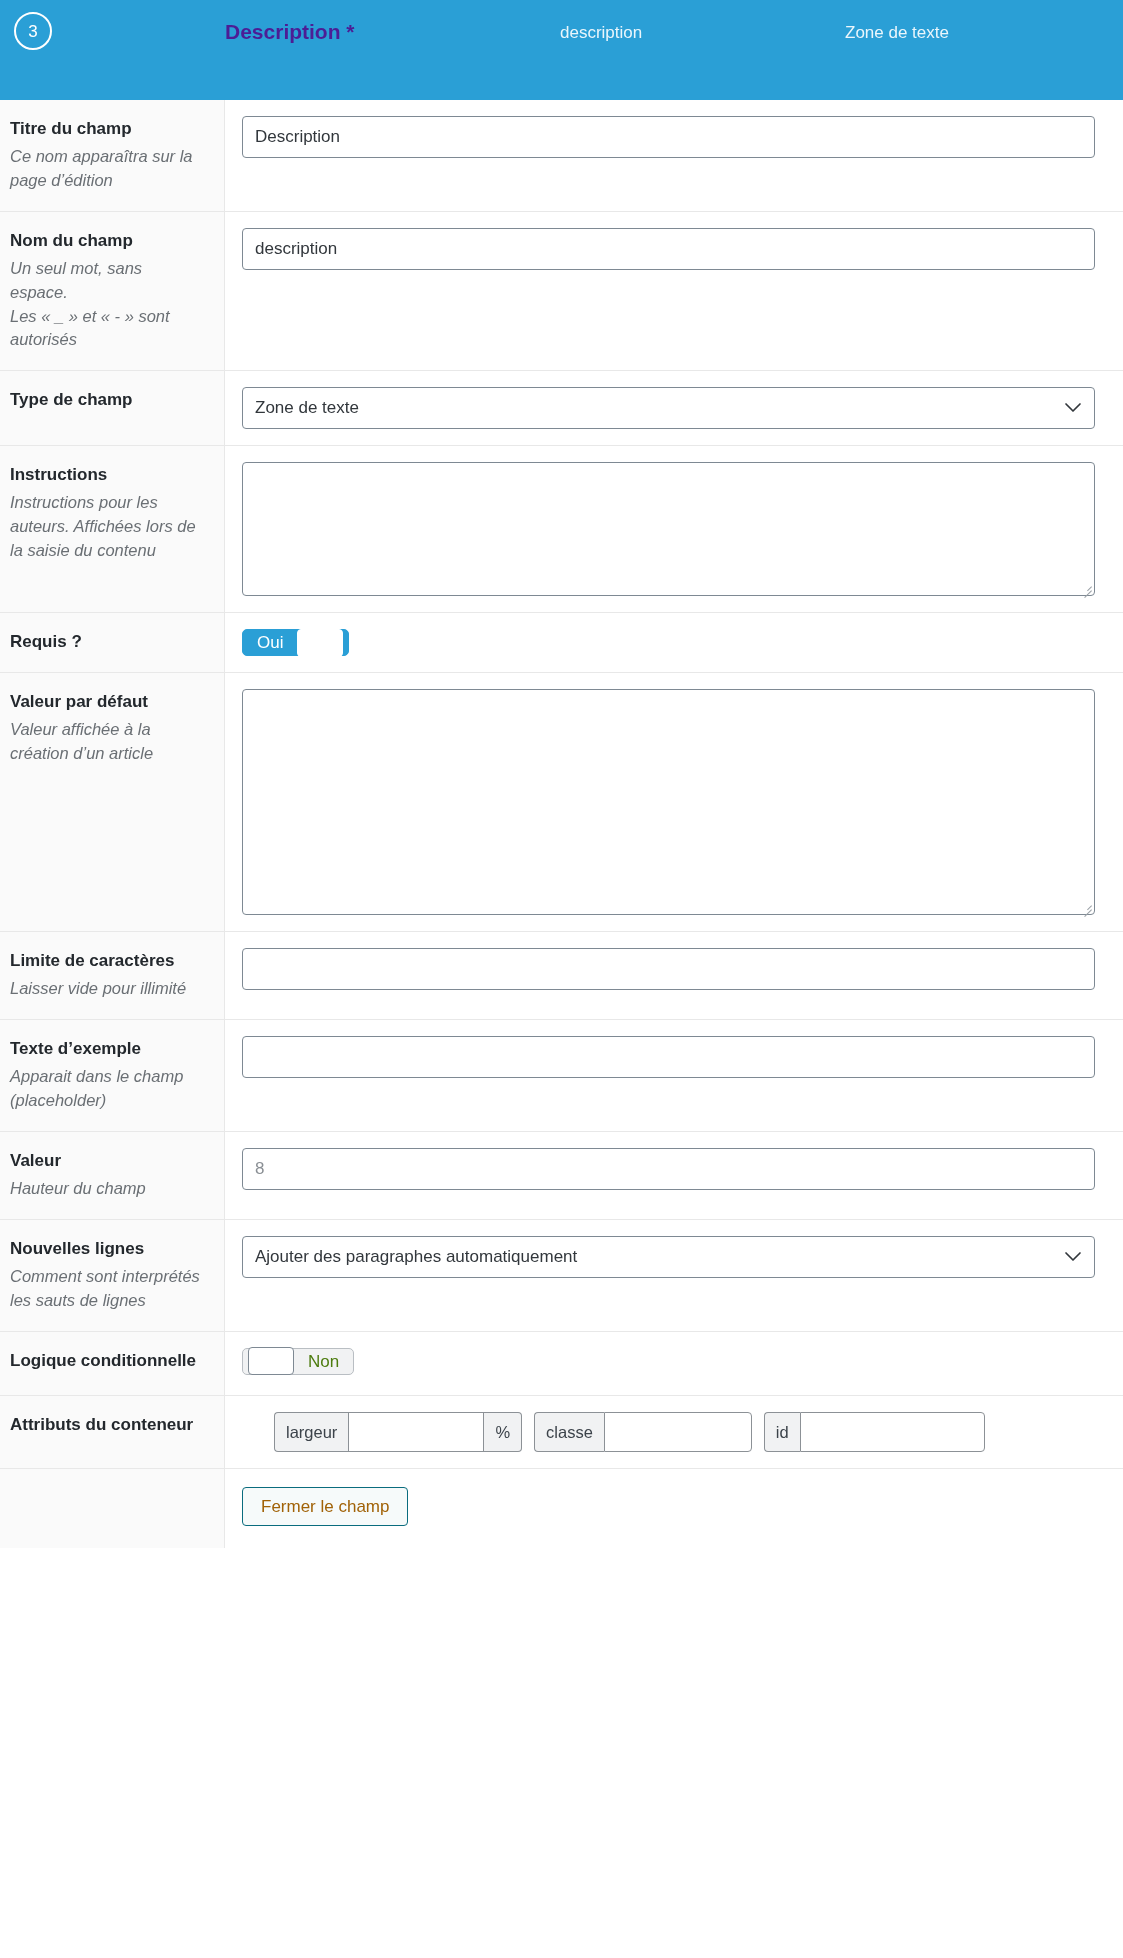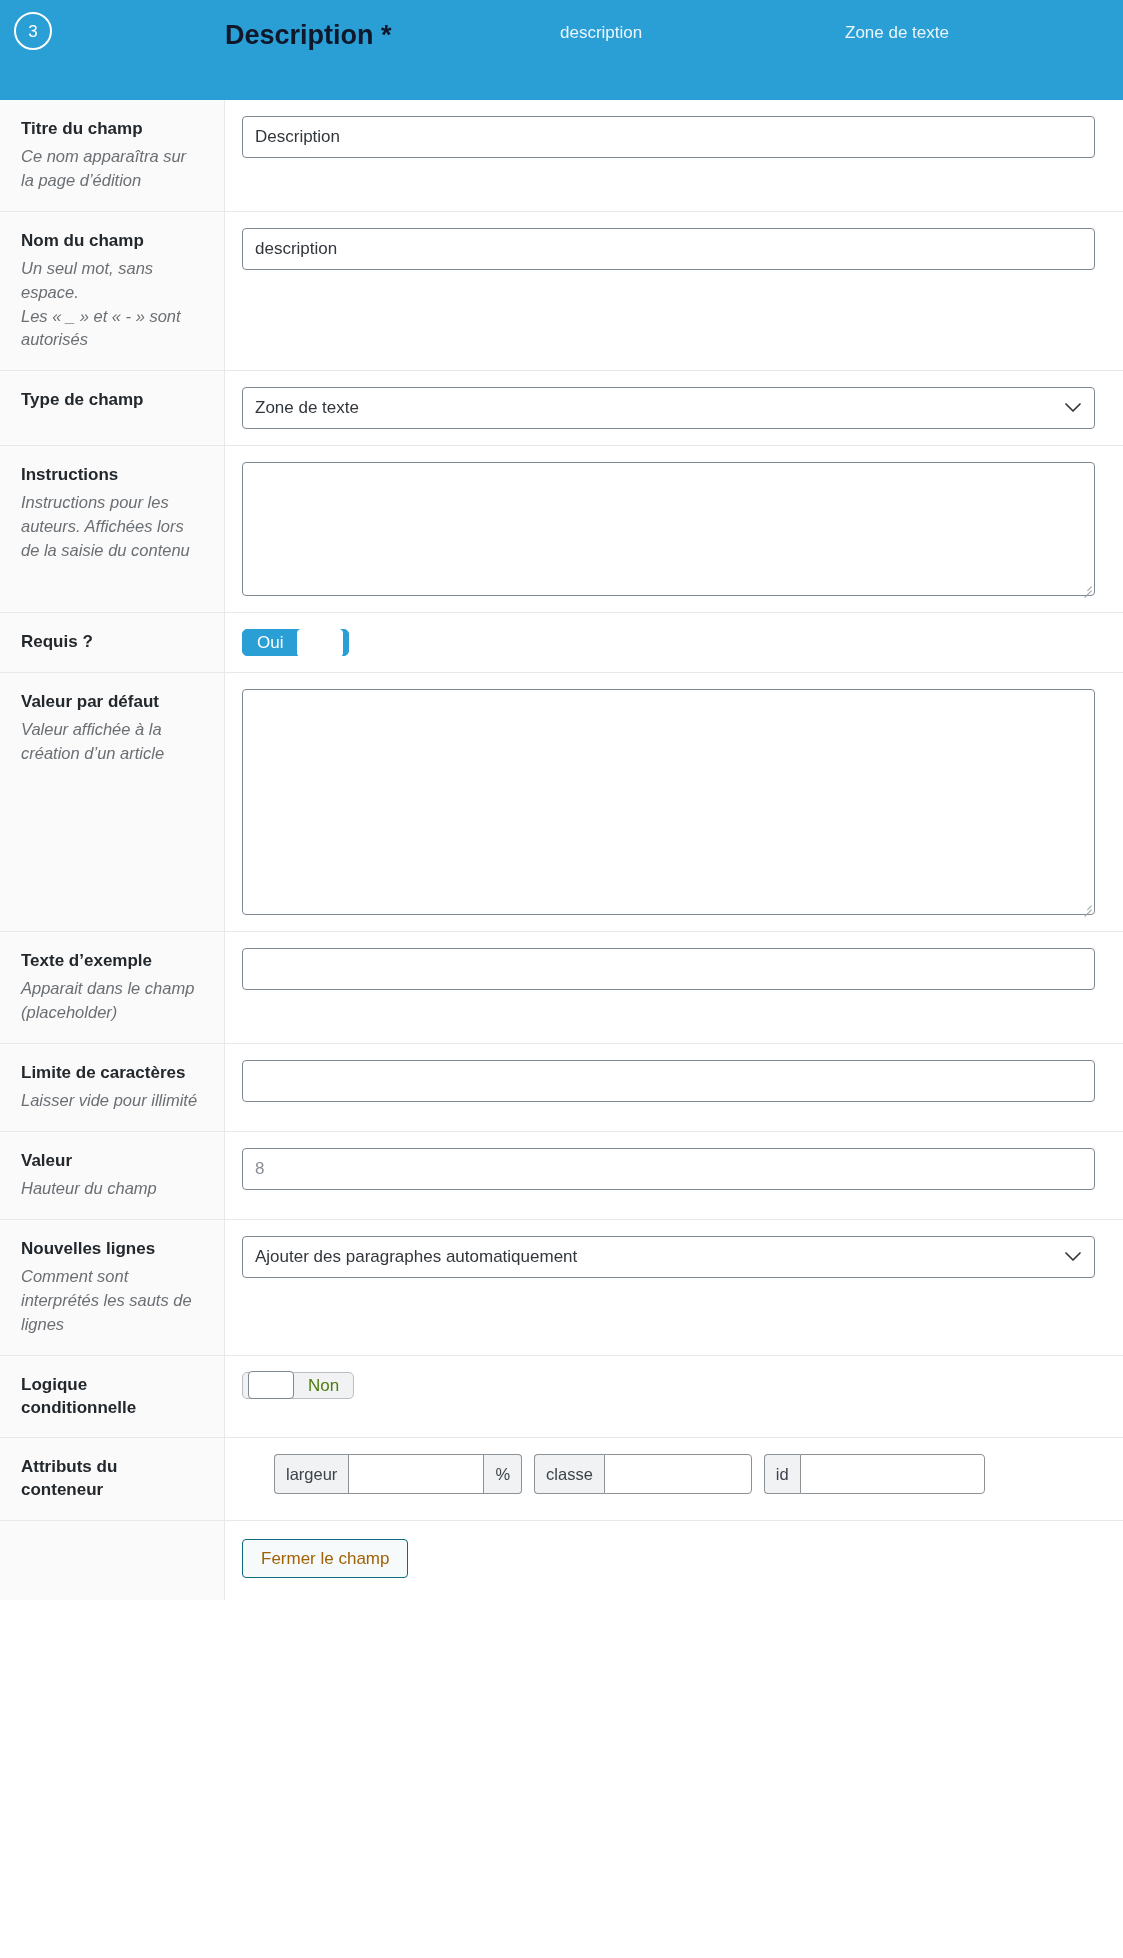--- a/index.html
+++ b/index.html
@@ -44,23 +44,23 @@
     border-radius: 50%;
     display: flex;
     align-items: center;
     justify-content: center;
     font-size: 17px;
     line-height: 1;
     color: #ffffff;
     box-sizing: border-box;
   }
   .header-title {
-    font-size: 27px;
+    font-size: 21px;
     font-weight: bold;
-    color: #0f172a;
+    color: #4c1d95;
     width: 335px;
     padding-top: 8px;
     box-sizing: border-box;
   }
   .header-name {
     font-size: 17px;
     color: #eaf6fc;
     width: 285px;
     padding-top: 11px;
     box-sizing: border-box;
@@ -78,21 +78,21 @@
     align-items: stretch;
     border-bottom: 1px solid #e8e8e8;
     background: #ffffff;
   }
   .row:last-of-type { border-bottom: none; }
 
   .row-label {
     width: 225px;
     min-width: 225px;
     box-sizing: border-box;
-    padding: 18px 22px 18px 21px;
+    padding: 18px 22px 18px 10px;
     background: #fafafa;
     border-right: 1px solid #e8e8e8;
   }
   .row-label .lbl {
     font-size: 17px;
     font-weight: bold;
     color: #23282d;
     line-height: 1.35;
     display: block;
   }
@@ -373,32 +373,32 @@
         <span class="ta-grip">
             <i></i>
             <i></i>
           </span>
       </div>
     </div>
   </div>
 
   <div class="row">
     <div class="row-label">
+      <span class="lbl">Limite de caractères</span>
+      <span class="hint">Laisser vide pour illimité</span>
+    </div>
+    <div class="row-control">
+      <input class="text-input" type="text" value="" style="">
+    </div>
+  </div>
+
+  <div class="row">
+    <div class="row-label">
       <span class="lbl">Texte d’exemple</span>
       <span class="hint">Apparait dans le champ (placeholder)</span>
-    </div>
-    <div class="row-control">
-      <input class="text-input" type="text" value="" style="">
-    </div>
-  </div>
-
-  <div class="row">
-    <div class="row-label">
-      <span class="lbl">Limite de caractères</span>
-      <span class="hint">Laisser vide pour illimité</span>
     </div>
     <div class="row-control">
       <input class="text-input" type="text" value="" style="">
     </div>
   </div>
 
   <div class="row">
     <div class="row-label">
       <span class="lbl">Valeur</span>
       <span class="hint">Hauteur du champ</span>

